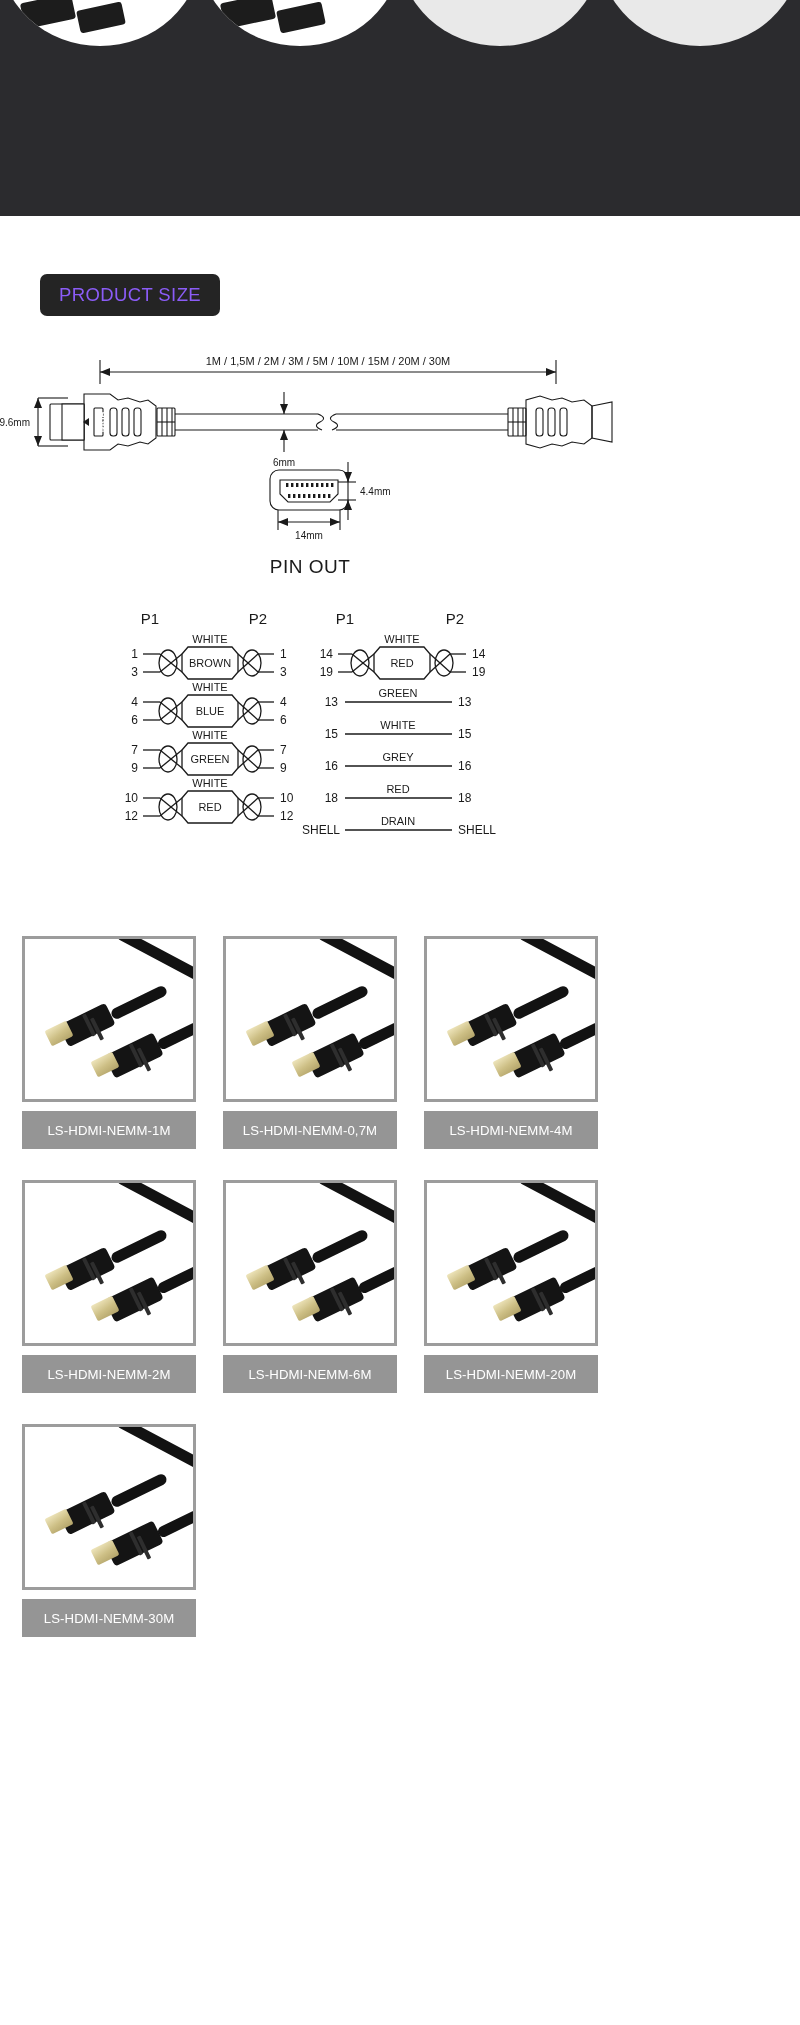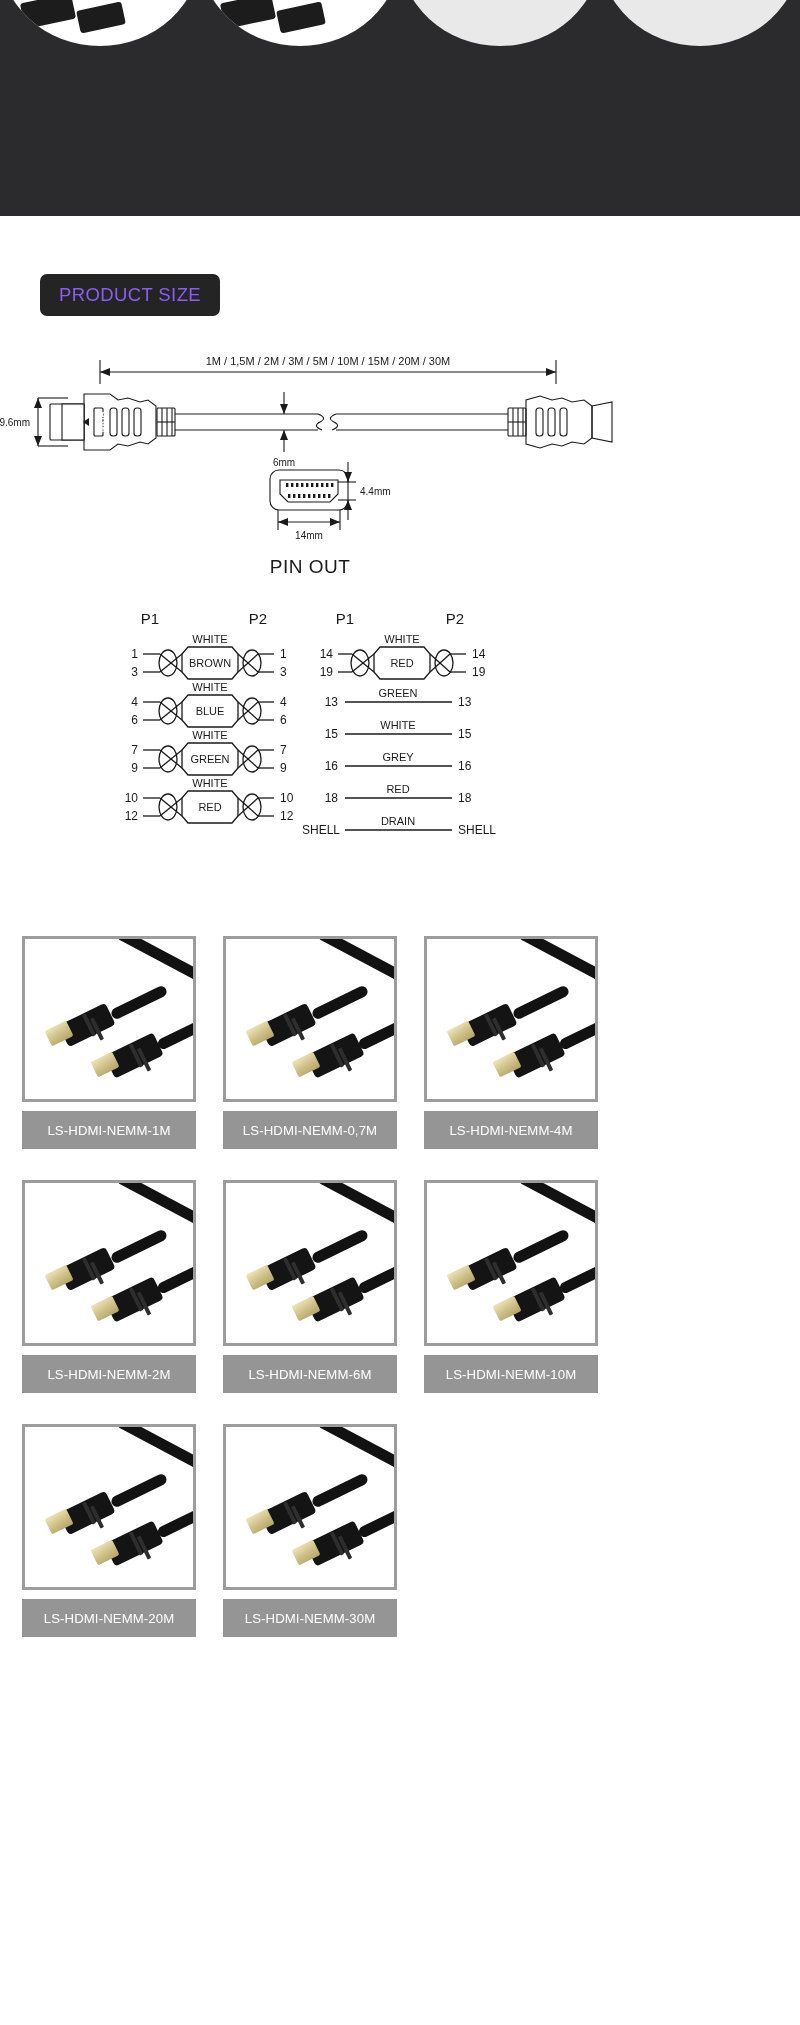--- a/index.html
+++ b/index.html
@@ -510,40 +510,20 @@
         <div class="cb-rib" style="left:109px;top:104px;width:4px;height:25px;transform:rotate(-26deg);"></div>
         <div class="cb-rib" style="left:117px;top:108px;width:4px;height:25px;transform:rotate(-26deg);"></div>
         <div class="cb-cord" style="left:130px;top:86px;width:70px;height:11px;transform:rotate(-26deg);"></div>
       </div>
     </div>
     <div class="card-label">
       <span>LS-HDMI-NEMM-6M</span>
     </div>
   </div>
 
-  <div class="card">
-    <div class="card-frame">
-      <div class="cable-art">
-        <div class="cb-cord" style="left:86px;top:16px;width:118px;height:11px;transform:rotate(28deg);"></div>
-        <div class="cb-body" style="left:36px;top:74px;width:52px;height:24px;transform:rotate(-26deg);"></div>
-        <div class="cb-gold" style="left:22px;top:86px;width:24px;height:17px;transform:rotate(-26deg);"></div>
-        <div class="cb-rib" style="left:62px;top:74px;width:4px;height:24px;transform:rotate(-26deg);"></div>
-        <div class="cb-rib" style="left:70px;top:78px;width:4px;height:24px;transform:rotate(-26deg);"></div>
-        <div class="cb-cord" style="left:84px;top:58px;width:60px;height:11px;transform:rotate(-26deg);"></div>
-        <div class="cb-body" style="left:82px;top:104px;width:54px;height:25px;transform:rotate(-26deg);"></div>
-        <div class="cb-gold" style="left:68px;top:117px;width:24px;height:17px;transform:rotate(-26deg);"></div>
-        <div class="cb-rib" style="left:109px;top:104px;width:4px;height:25px;transform:rotate(-26deg);"></div>
-        <div class="cb-rib" style="left:117px;top:108px;width:4px;height:25px;transform:rotate(-26deg);"></div>
-        <div class="cb-cord" style="left:130px;top:86px;width:70px;height:11px;transform:rotate(-26deg);"></div>
-      </div>
-    </div>
-    <div class="card-label">
-      <span>LS-HDMI-NEMM-10M</span>
-    </div>
-  </div>
 
 
   <div class="card">
     <div class="card-frame">
       <div class="cable-art">
         <div class="cb-cord" style="left:86px;top:16px;width:118px;height:11px;transform:rotate(28deg);"></div>
         <div class="cb-body" style="left:36px;top:74px;width:52px;height:24px;transform:rotate(-26deg);"></div>
         <div class="cb-gold" style="left:22px;top:86px;width:24px;height:17px;transform:rotate(-26deg);"></div>
         <div class="cb-rib" style="left:62px;top:74px;width:4px;height:24px;transform:rotate(-26deg);"></div>
         <div class="cb-rib" style="left:70px;top:78px;width:4px;height:24px;transform:rotate(-26deg);"></div>

